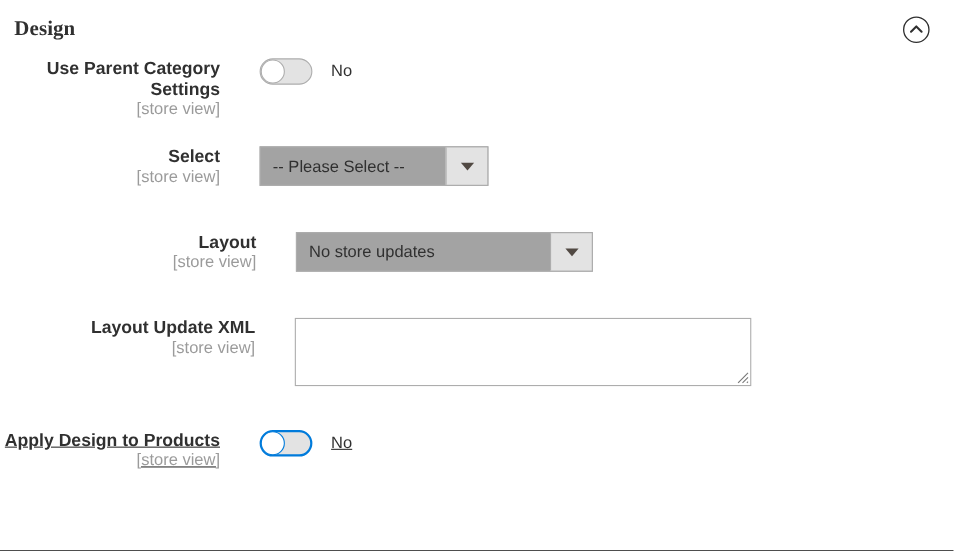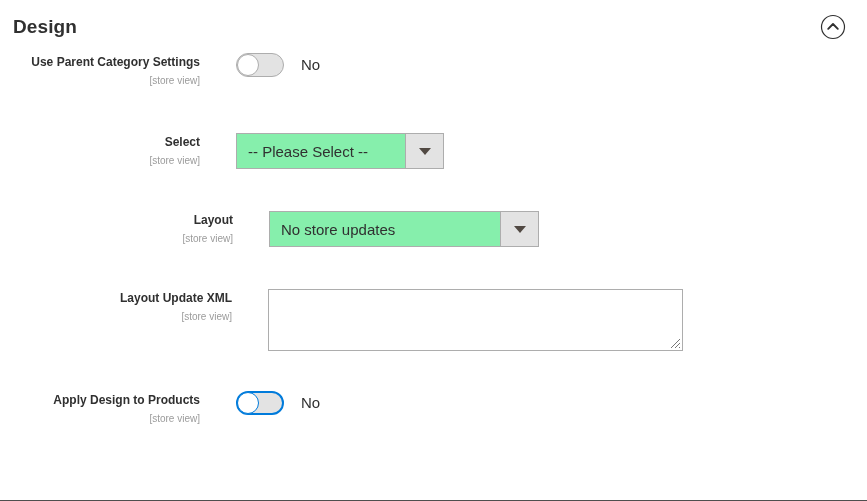--- a/index.html
+++ b/index.html
@@ -30,20 +30,21 @@
   .section-header {
     position: absolute;
     top: 0;
     left: 0;
     width: 867px;
     height: 53px;
     display: flex;
     align-items: center;
     padding: 0 20px 0 13px;
     cursor: pointer;
+    font-family: Liberation Serif, serif;
   }
   .section-title {
     font-size: 19px;
     font-weight: bold;
     color: #303030;
     letter-spacing: 0.1px;
     line-height: 1;
     flex: 1 1 auto;
   }
   .collapse-btn {
@@ -70,29 +71,29 @@
     align-items: flex-start;
     width: 867px;
   }
   .field-label-col {
     width: 200px;
     flex: 0 0 200px;
     text-align: right;
     padding-right: 0px;
   }
   .field-label {
-    font-size: 12px;
+    font-size: 16px;
     font-weight: bold;
     color: #303030;
     line-height: 19px;
     display: block;
   }
   .field-scope {
     display: block;
-    font-size: 10px;
+    font-size: 15px;
     font-weight: normal;
     color: #9b9b9b;
     line-height: 16px;
     margin-top: 1px;
   }
   .field-control-col {
     flex: 1 1 auto;
     padding-left: 36px;
   }
 
@@ -139,21 +140,21 @@
     line-height: 24px;
   }
 
   
   .select {
     position: relative;
     display: inline-flex;
     align-items: stretch;
     height: 36px;
     border: 1px solid #adadad;
-    background: #86efac;
+    background: #a3a3a3;
     cursor: pointer;
     vertical-align: top;
   }
   .select-value {
     display: flex;
     align-items: center;
     padding: 0 12px 0 11px;
     font-size: 15px;
     color: #303030;
     white-space: nowrap;
@@ -201,21 +202,21 @@
     width: 13px;
     height: 13px;
     pointer-events: none;
   }
 
   
   .row-use-parent { position: absolute; top: 0px;   left: 0; }
   .row-theme      { position: absolute; top: 80px;  left: 0; }
   .row-layout     { position: absolute; top: 158px; left: 0; margin-left: 33px; }
   .row-xml        { position: absolute; top: 236px; left: 0; margin-left: 32px; }
-  .row-apply      { position: absolute; top: 338px; left: 0; }
+  .row-apply      { position: absolute; top: 338px; left: 0; text-decoration: underline; }
 
   .ctl-offset-toggle { padding-top: 0px; }
 </style>
 </head>
 <body>
 
 <div class="section">
 
   <div class="section-header">
     <div class="section-title">Design</div>

